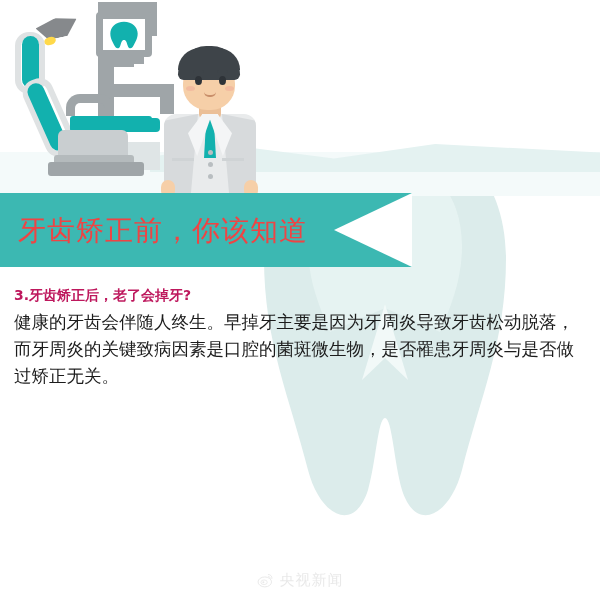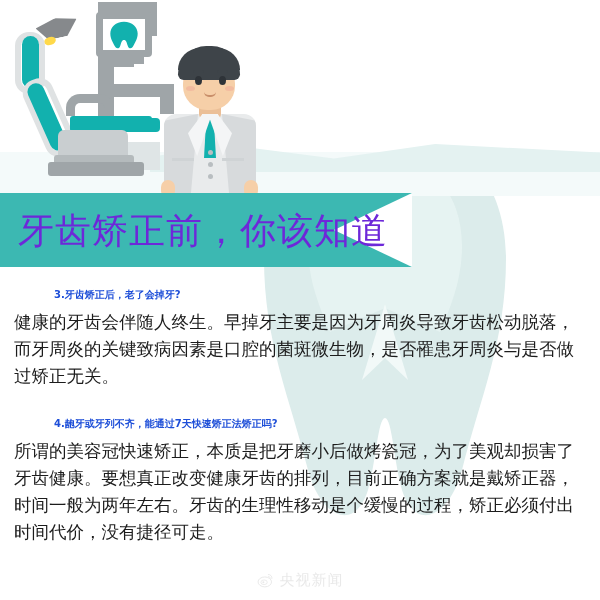--- a/index.html
+++ b/index.html
@@ -226,32 +226,32 @@
     clip-path:polygon(0% 0%, 100% 0%, 100% 100%, 0% 100%);
   }
   .banner-notch {
     position:absolute; left:334px; top:193px;
     width:78px; height:74px;
     background:#ffffff;
     clip-path:polygon(100% 0%, 100% 100%, 0% 50%);
   }
   .banner-title {
     position:absolute; left:18px; top:203px;
-    font-size:36px; line-height:56px;
-    color:#6d28d9; letter-spacing:1px;
+    font-size:28px; line-height:56px;
+    color:#ef4444; letter-spacing:1px;
     white-space:nowrap;
     text-align:right;
   }
 
   
   .content { position:absolute; left:0; top:283px; width:600px; }
   .sec { padding:0 14px; }
   .sec-head {
-    color:#1d4ed8; font-size:10px; font-weight:bold;
-    line-height:24px; margin-bottom:2px;margin-left:40px;
+    color:#be185d; font-size:14px; font-weight:bold;
+    line-height:24px; margin-bottom:2px;
   }
   .sec-body {
     color:#1c1c1c; font-size:17.5px; line-height:27px;
     letter-spacing:0px;
   }
   .sec2 { margin-top:22px; }
 
   
   .cctv {
     position:absolute; right:12px; top:12px;
@@ -369,24 +369,20 @@
 
   <div class="banner"></div>
   <div class="banner-notch"></div>
   <div class="banner-title">牙齿矫正前，你该知道</div>
 
   <div class="content">
     <div class="sec">
       <div class="sec-head">3.牙齿矫正后，老了会掉牙?</div>
       <div class="sec-body">健康的牙齿会伴随人终生。早掉牙主要是因为牙周炎导致牙齿松动脱落，而牙周炎的关键致病因素是口腔的菌斑微生物，是否罹患牙周炎与是否做过矫正无关。</div>
     </div>
-    <div class="sec sec2">
-      <div class="sec-head">4.龅牙或牙列不齐，能通过7天快速矫正法矫正吗?</div>
-      <div class="sec-body">所谓的美容冠快速矫正，本质是把牙磨小后做烤瓷冠，为了美观却损害了牙齿健康。要想真正改变健康牙齿的排列，目前正确方案就是戴矫正器，时间一般为两年左右。牙齿的生理性移动是个缓慢的过程，矫正必须付出时间代价，没有捷径可走。</div>
-    </div>
   </div>
 
 
   <div class="watermark">
     <svg class="wb-icon" viewBox="0 0 24 24">
       <ellipse cx="11" cy="14" rx="9.5" ry="7" fill="none" stroke="#555" stroke-width="1.4"></ellipse>
       <ellipse cx="10" cy="14.5" rx="4.5" ry="3.3" fill="none" stroke="#555" stroke-width="1.2"></ellipse>
       <circle cx="9" cy="14.5" r="1.4" fill="#555"></circle>
       <path d="M16 3.5 c3.2 0 5.6 2.6 5.1 5.7" fill="none" stroke="#555" stroke-width="1.3" stroke-linecap="round"></path>
       <path d="M16.3 6.4 c1.5 0 2.6 1.2 2.4 2.7" fill="none" stroke="#555" stroke-width="1.2" stroke-linecap="round"></path>

